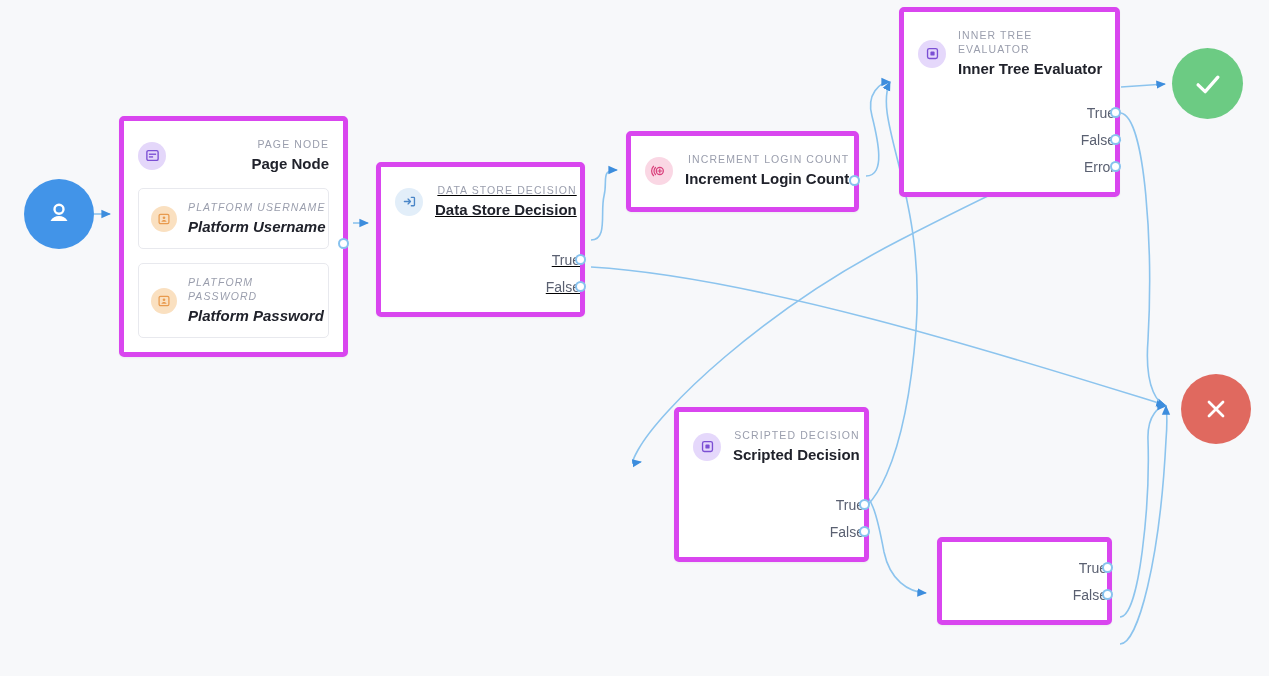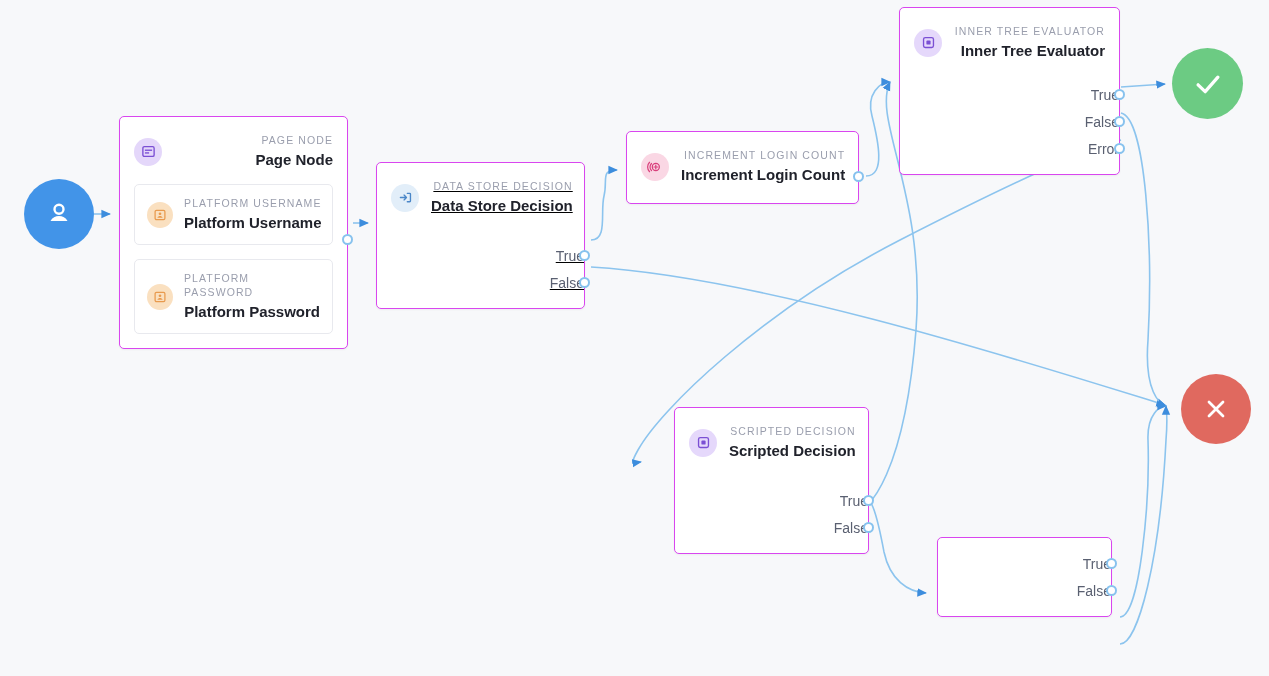--- a/index.html
+++ b/index.html
@@ -19,21 +19,21 @@
     display:flex; align-items:center; justify-content:center;
   }
   .circle-start { background:#4294e8; }
   .circle-success { background:#6ccb83; }
   .circle-failure { background:#e0695f; }
 
   
   .node {
     position:absolute;
     background:#ffffff;
-    border:1px solid #d946ef;
+    border:5px solid #d946ef;
     border-radius:5px;
     box-shadow:0 1px 2px rgba(30,40,60,.05);
   }
   .node-head { display:flex; align-items:center; padding:16px 14px 14px 14px; }
   .node-icon {
     width:28px; height:28px; border-radius:50%;
     flex:0 0 28px;
     display:flex; align-items:center; justify-content:center;
     margin-right:12px;
   }
@@ -54,20 +54,21 @@
   }
 
   
   .subnode {
     margin:0 14px 14px 14px;
     border:1px solid #e8e9ee;
     border-radius:5px;
     background:#fff;
     display:flex; align-items:center;
     padding:11px 12px;
+    font-style:italic;
   }
   .subnode .node-icon { width:26px; height:26px; flex:0 0 26px; margin-right:11px; }
 
   
   .ports { padding:4px 0 12px 0; }
   .port-row {
     display:flex; align-items:center; justify-content:flex-end;
     height:27px; padding-right:0;
     position:relative;
   }

